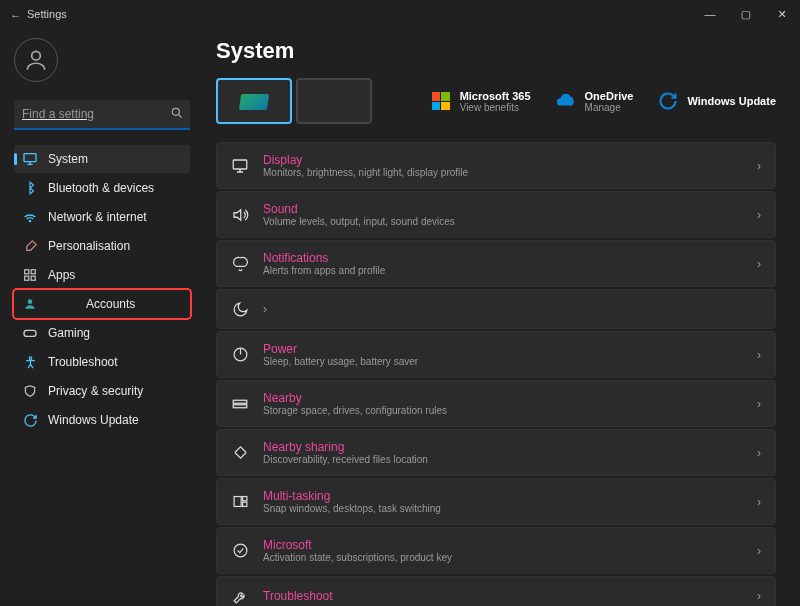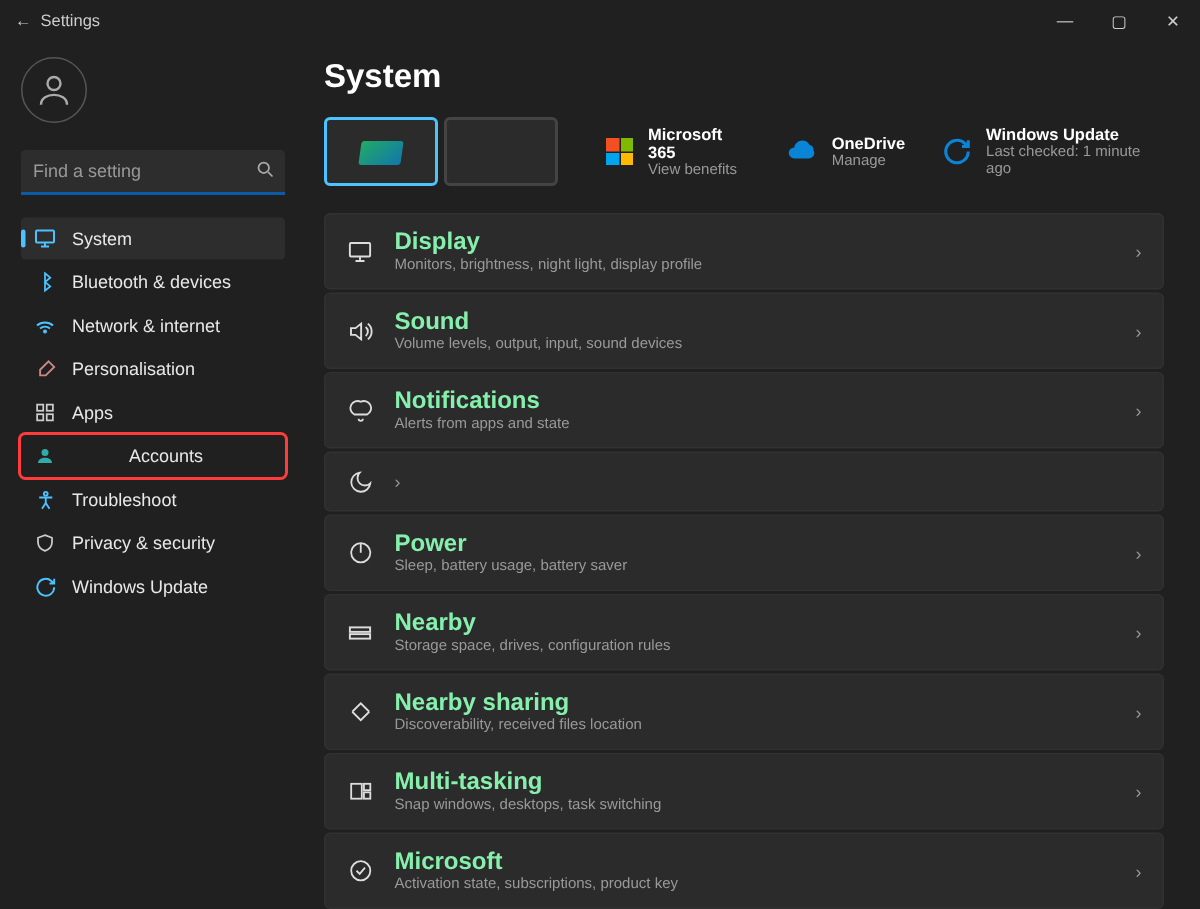--- a/index.html
+++ b/index.html
@@ -36,20 +36,21 @@
     margin: 0 0 18px 0;
   }
   .avatar svg { stroke:#aaa; }
   .search-wrap {
     position:relative; margin-bottom:14px;
   }
   .search {
     width: 100%; background:#2d2d2d; border:none; border-bottom:2px solid #0a5ba8;
     color:#e5e5e5; padding:7px 26px 7px 8px; font-size:12px; border-radius:3px 3px 0 0;
     outline:none;
+    text-decoration:underline;
   }
   .search::placeholder { color:#999; }
   .search-icon { position:absolute; right:6px; top:6px; color:#aaa; }
   .nav { list-style:none; }
   .nav li {
     display:flex; align-items:center; gap:10px;
     padding:6px 8px; margin:1px 0;
     border-radius:3px; color:#e8e8e8; font-size:12px;
     cursor:pointer; position:relative;
   }
@@ -86,21 +87,21 @@
   .promo-text .t1 { font-size:11px; font-weight:600; color:#fff; }
   .promo-text .t2 { font-size:10px; color:#999; line-height:1.1; }
   .cards { display:flex; flex-direction:column; gap:2px; }
   .card {
     background:#2b2b2b; border-radius:4px; padding:10px 14px;
     display:flex; align-items:center; gap:14px; cursor:pointer;
     border:1px solid #313131;
   }
   .card-icon { width:18px; height:18px; flex-shrink:0; display:flex; align-items:center; justify-content:center; color:#ddd; }
   .card-text { flex:1; }
-  .card-text .c1 { font-size:16px; color:#86efac;font-weight:bold; }
+  .card-text .c1 { font-size:12px; color:#ec4899; }
   .card-text .c2 { font-size:10px; color:#999; }
   .chev { color:#999; }
   .ms365 {
     width:18px;height:18px;display:grid;grid-template:1fr 1fr/1fr 1fr;gap:1px;
   }
   .ms365 span:nth-child(1){background:#f25022}
   .ms365 span:nth-child(2){background:#7fba00}
   .ms365 span:nth-child(3){background:#00a4ef}
   .ms365 span:nth-child(4){background:#ffb900}
   ::-webkit-scrollbar{width:6px}
@@ -188,20 +189,28 @@
         <span class="nav-icon">
             <svg width="14" height="14" viewBox="0 0 24 24" fill="#3aa">
               <circle cx="12" cy="8" r="4"></circle>
               <path d="M4 20c0-4 4-6 8-6s8 2 8 6z"></path>
             </svg>
           </span>
         <span>Accounts</span>
       </li>
       <li>
         <span class="nav-icon">
+            <svg width="16" height="16" viewBox="0 0 24 24" fill="none" stroke="#ccc" stroke-width="2">
+              <rect x="3" y="8" width="18" height="9" rx="4"></rect>
+            </svg>
+          </span>
+        <span>Gaming</span>
+      </li>
+      <li>
+        <span class="nav-icon">
             <svg width="15" height="15" viewBox="0 0 24 24" fill="none" stroke="#4cc2ff" stroke-width="2">
               <circle cx="12" cy="5" r="2"></circle>
               <path d="M5 9h14M12 9v6M8 21l4-6 4 6"></path>
             </svg>
           </span>
         <span>Troubleshoot</span>
       </li>
       <li>
         <span class="nav-icon">
             <svg width="14" height="14" viewBox="0 0 24 24" fill="none" stroke="#ccc" stroke-width="2">
@@ -258,21 +267,20 @@
           </div>
         </div>
         <div class="promo">
           <div class="promo-icon">
               <svg width="20" height="20" viewBox="0 0 24 24" fill="none" stroke="#0a84d6" stroke-width="2.5">
                 <path d="M21 12a9 9 0 11-3-6.7L21 8M21 3v5h-5"></path>
               </svg>
             </div>
           <div class="promo-text">
             <div class="t1">Windows Update</div>
-            <div class="t2">Last checked: 1 minute ago</div>
           </div>
         </div>
       </div>
     </div>
 
     <div class="cards">
       <div class="card">
         <span class="card-icon">
             <svg width="18" height="18" viewBox="0 0 24 24" fill="none" stroke="#ddd" stroke-width="1.7">
               <rect x="3" y="4" width="18" height="12" rx="1"></rect>
@@ -298,21 +306,21 @@
         <span class="chev">›</span>
       </div>
       <div class="card">
         <span class="card-icon">
             <svg width="17" height="17" viewBox="0 0 24 24" fill="none" stroke="#ddd" stroke-width="1.7">
               <path d="M18 16H6a6 6 0 016-12 6 6 0 016 12zM10 20a2 2 0 004 0"></path>
             </svg>
           </span>
         <div class="card-text">
             <div class="c1">Notifications</div>
-            <div class="c2">Alerts from apps and state</div>
+            <div class="c2">Alerts from apps and profile</div>
           </div>
         <span class="chev">›</span>
       </div>
       <div class="card">
         <span class="card-icon">
             <svg width="17" height="17" viewBox="0 0 24 24" fill="none" stroke="#ddd" stroke-width="1.7">
               <path d="M21 13A9 9 0 1111 3a7 7 0 0010 10z"></path>
             </svg>
           </span>
         <span class="chev">›</span>

